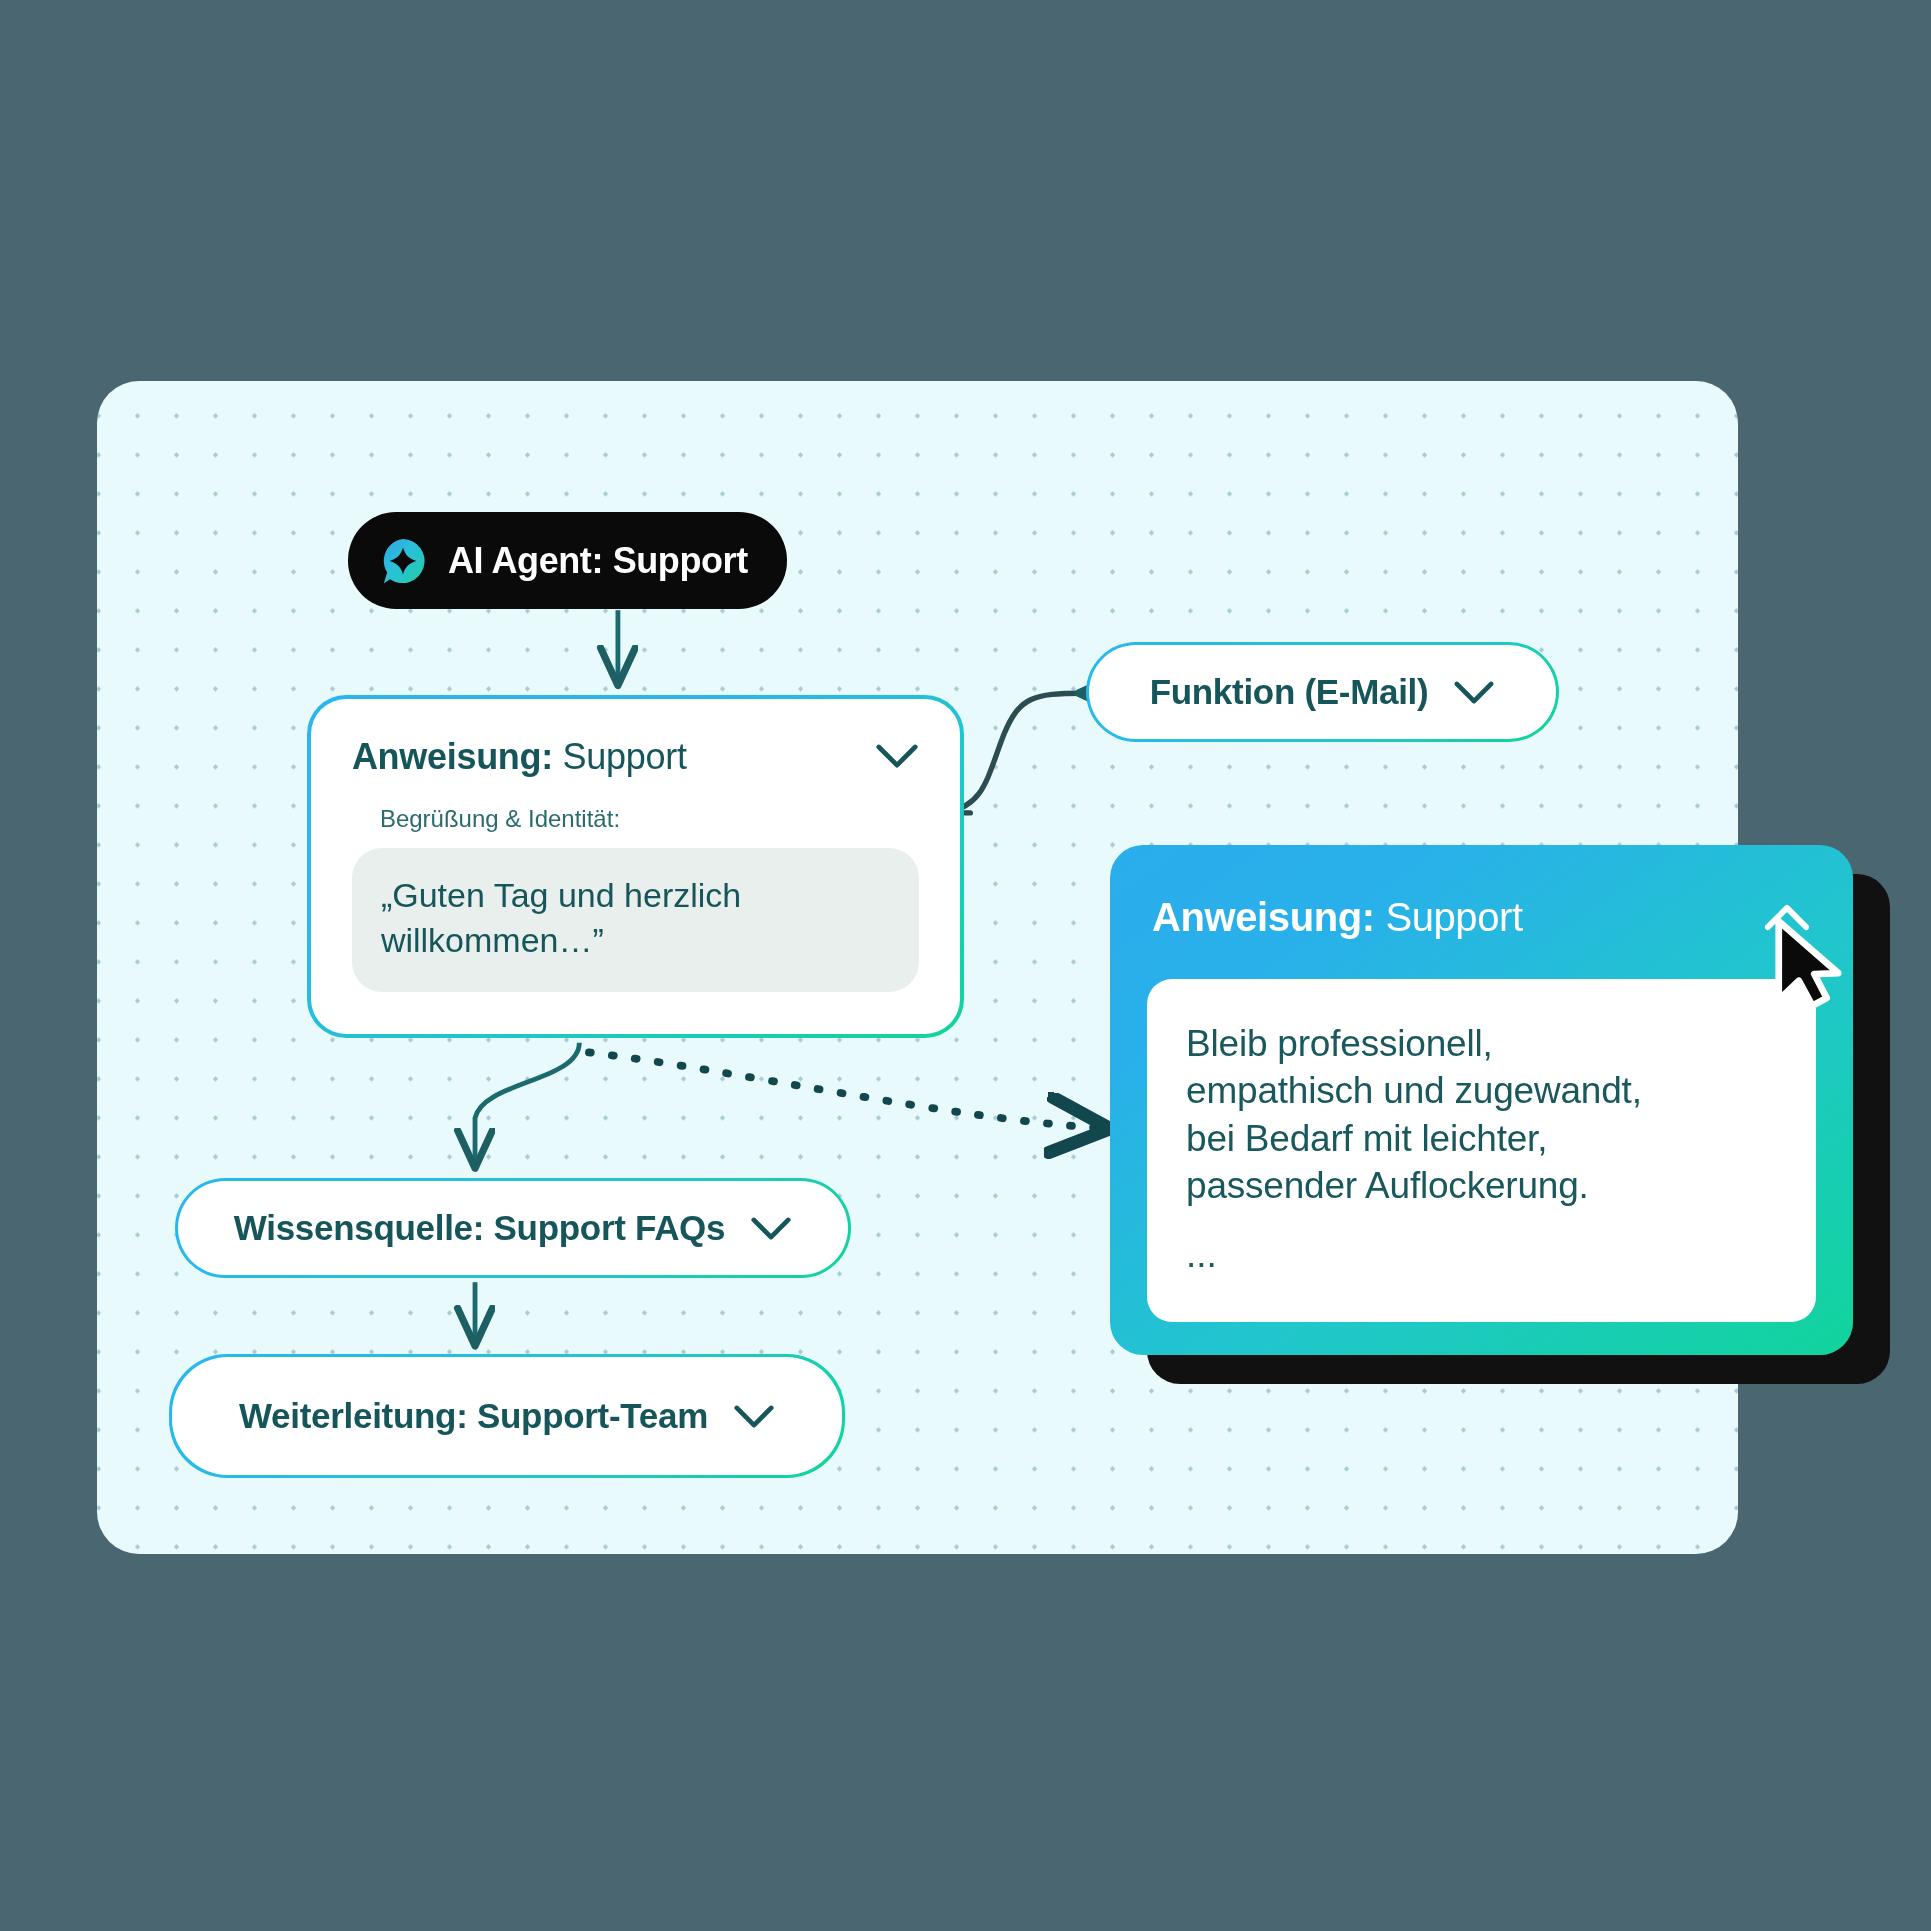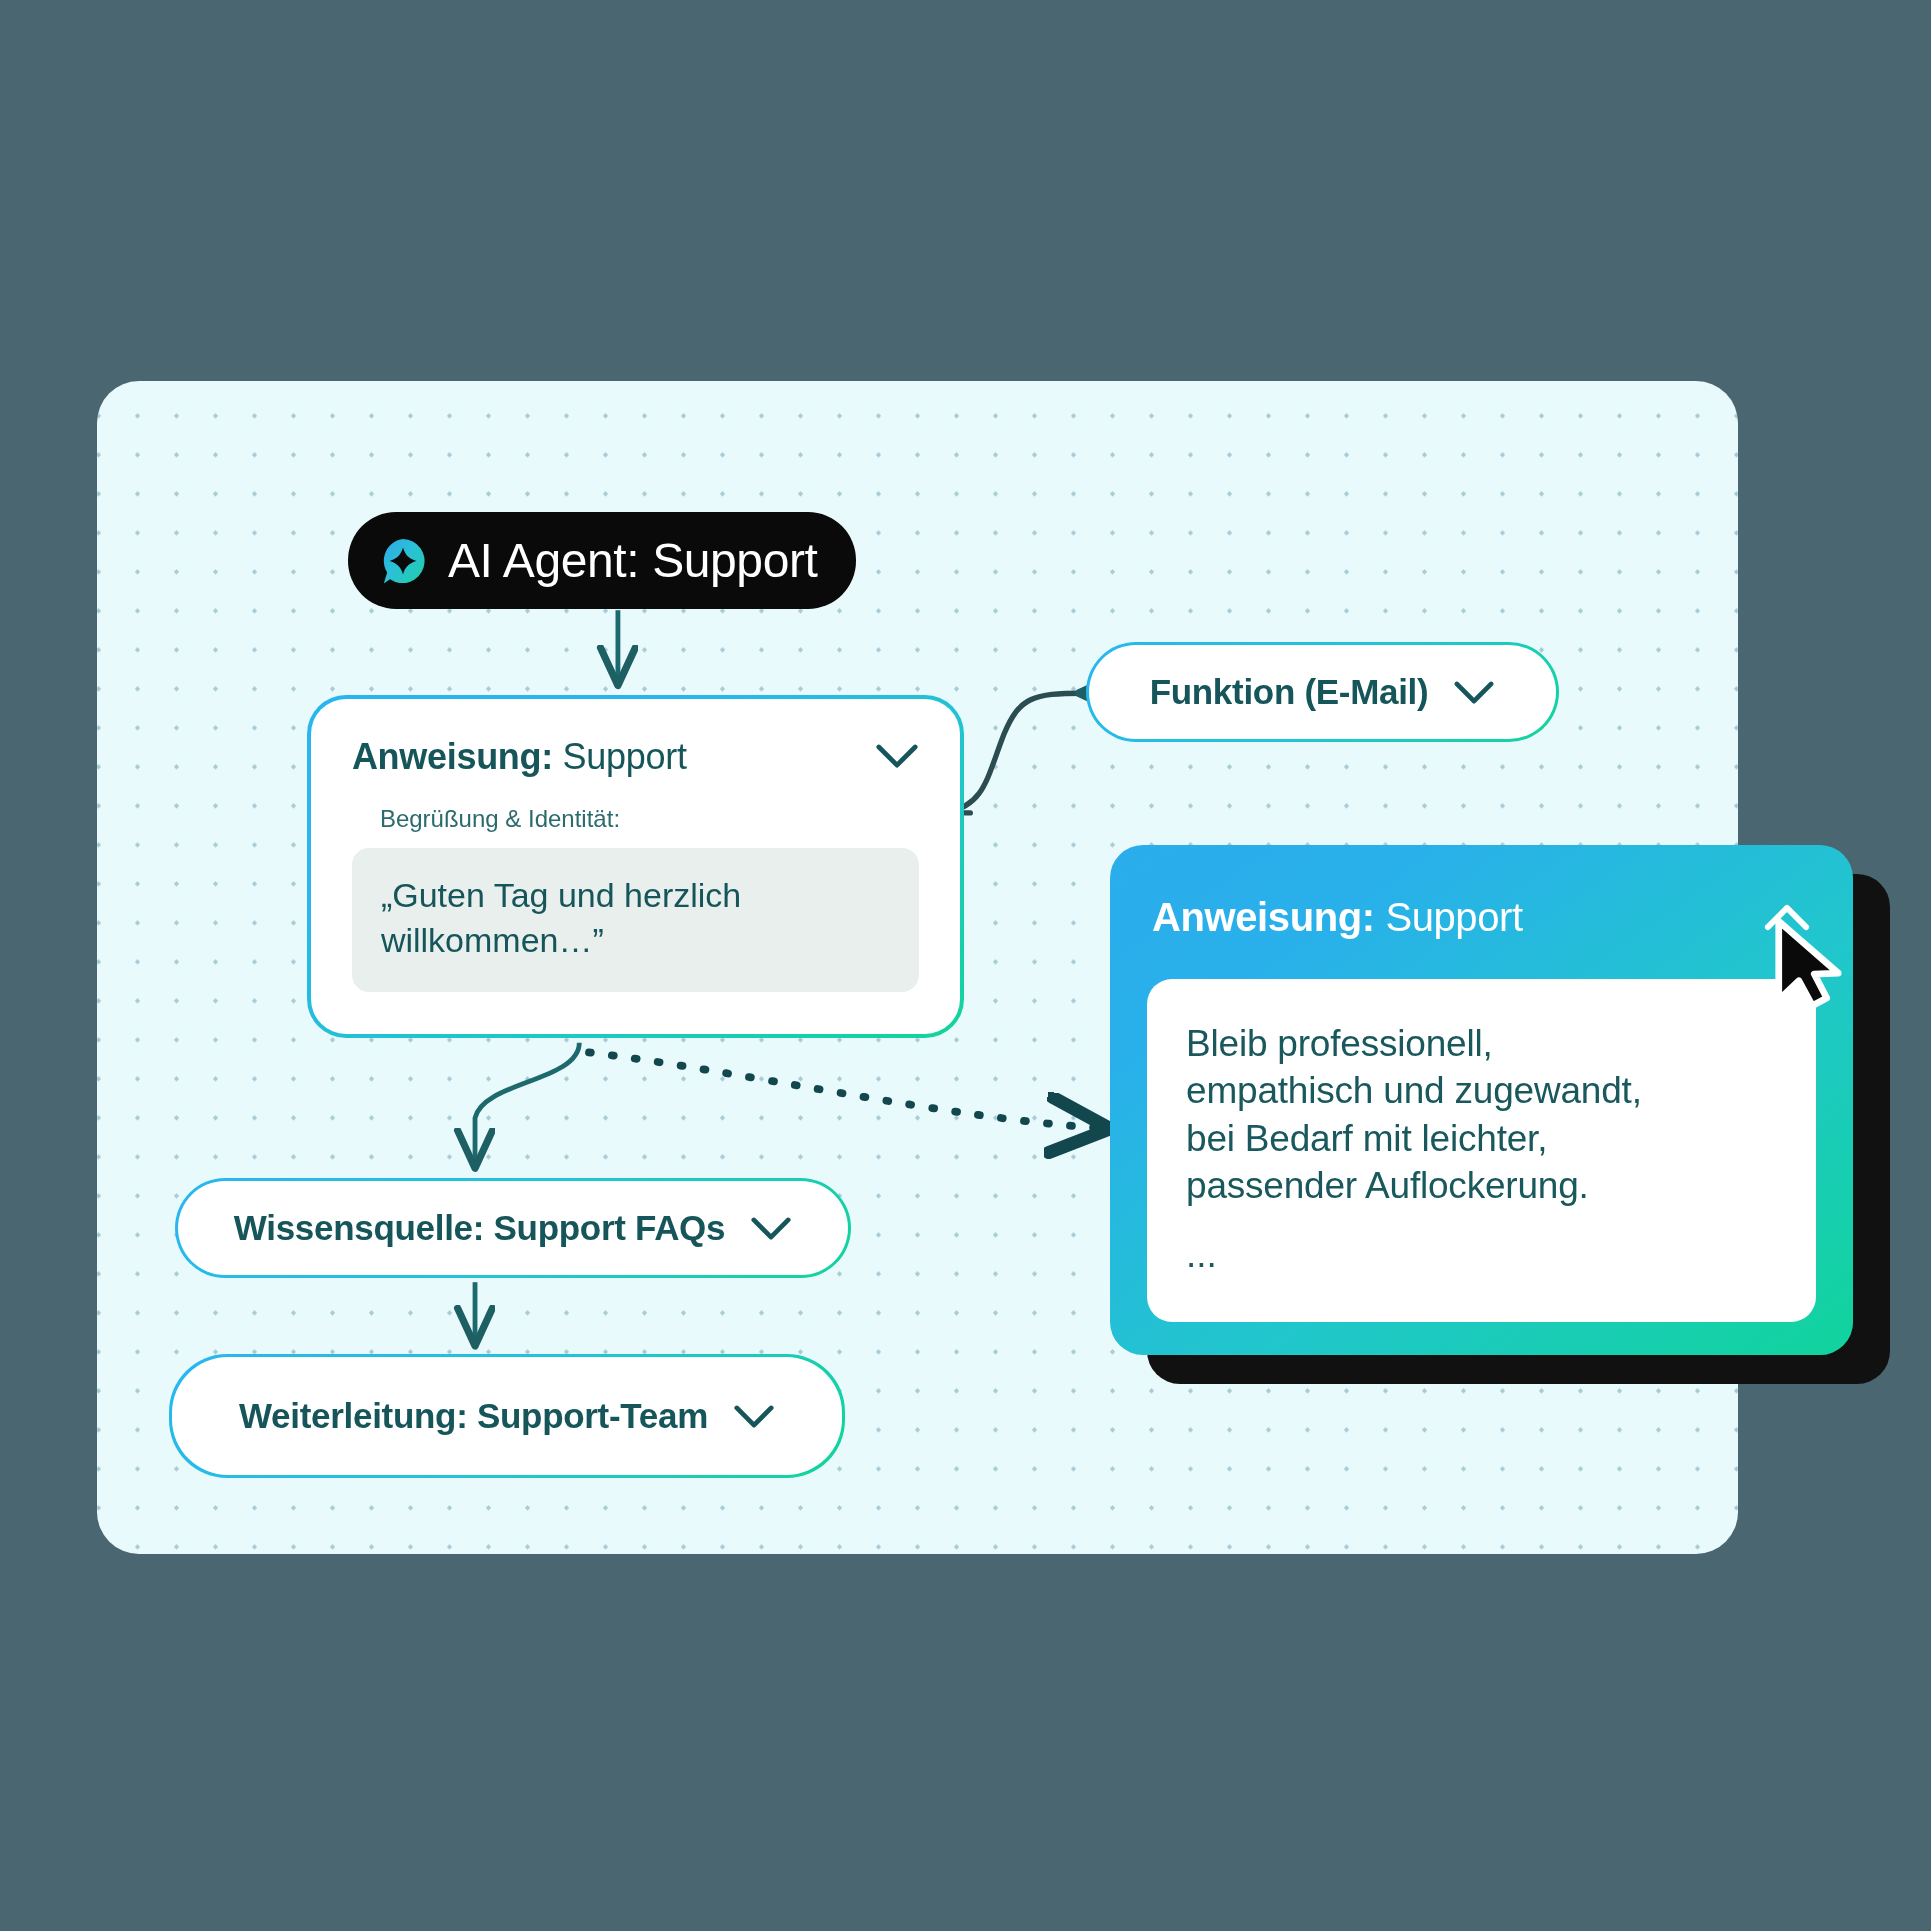--- a/index.html
+++ b/index.html
@@ -59,22 +59,22 @@
     box-sizing: border-box;
   }
   #agent-badge .logo {
     width: 48px;
     height: 48px;
     flex: 0 0 48px;
     display: block;
   }
   #agent-badge .label {
     color: #ffffff;
-    font-size: 48px;
-    font-weight: normal;
+    font-size: 36px;
+    font-weight: bold;
     letter-spacing: -0.4px;
     white-space: nowrap;
   }
 
   
   #instruction-card {
     position: absolute;
     left: 307px;
     top: 695px;
     width: 657px;
@@ -107,21 +107,21 @@
   .field-label {
     margin-top: 27px;
     font-size: 24px;
     color: #2b6b6d;
     letter-spacing: 0px;
     margin-left: 28px;
   }
   .textbox {
     margin-top: 15.4px;
     background: #e9efed;
-    border-radius: 17px;
+    border-radius: 30px;
     padding: 25px 29px 29px 29px;
     font-size: 34px;
     line-height: 1.32;
     color: #16565a;
   }
 
   
   .pill {
     position: absolute;
     border-radius: 58px;

